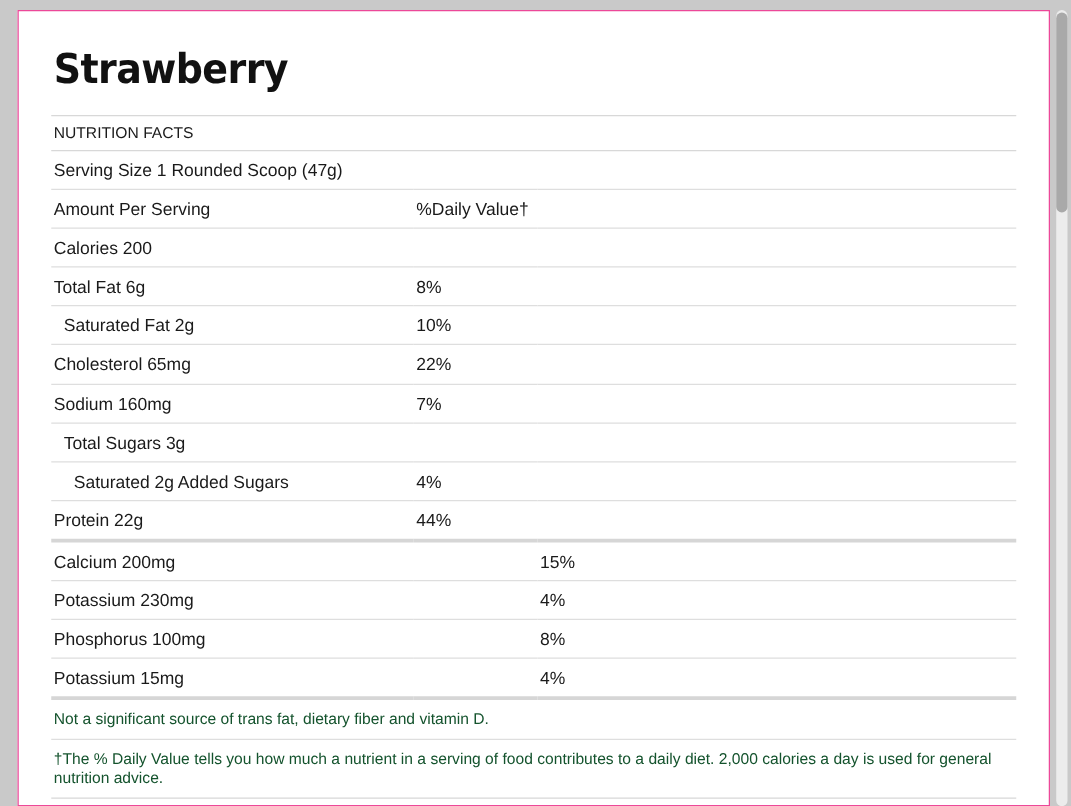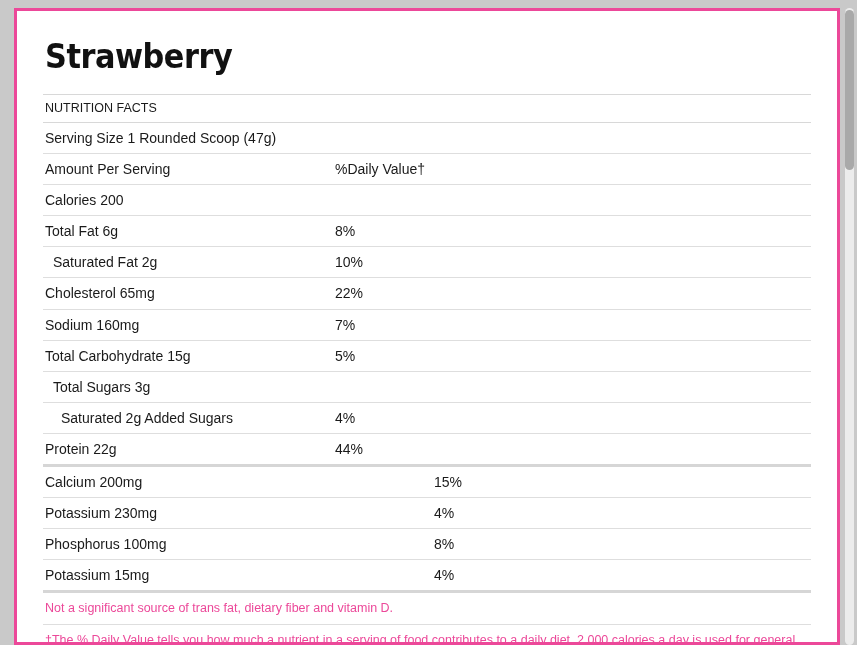--- a/index.html
+++ b/index.html
@@ -15,21 +15,21 @@
     background: #c9c9c9;
     overflow: hidden;
   }
   .page {
     position: absolute;
     left: 14px;
     top: 8px;
     width: 826px;
     height: 637px;
     background: #ffffff;
-    border: 3px solid #ec4899;
+    border: 1px solid #ec4899;
     box-sizing: border-box;
     overflow: hidden;
   }
   .inner {
     padding: 20px 26px 0 26px;
   }
   .title {
     font-family: "DejaVu Sans", sans-serif;
     font-weight: bold;
     font-size: 33px;
@@ -68,21 +68,21 @@
   td.spacer {
     width: 95px;
   }
   .indent1 { padding-left: 10px !important; }
   .indent2 { padding-left: 18px !important; }
   tr.thick-bottom td {
     border-bottom: 3px solid #d6d6d6;
   }
   .note {
     font-size: 12.5px;
-    color: #ec4899;
+    color: #14532d;
     padding: 8px 2px 8px 2px;
     border-bottom: 1px solid #dedede;
     line-height: 1.2;
   }
   .note.last {
     border-bottom: 1px solid #d8d8d8;
   }
   .scrollbar {
     position: absolute;
     right: 3px;
@@ -137,24 +137,20 @@
           </tr>
           <tr>
             <td class="val">Cholesterol 65mg</td>
             <td colspan="2">22%</td>
           </tr>
           <tr>
             <td class="val">Sodium 160mg</td>
             <td colspan="2">7%</td>
           </tr>
           <tr>
-            <td class="val">Total Carbohydrate 15g</td>
-            <td colspan="2">5%</td>
-          </tr>
-          <tr>
             <td class="val indent1">Total Sugars 3g</td>
             <td colspan="2"></td>
           </tr>
           <tr>
             <td class="val indent2">Saturated 2g Added Sugars</td>
             <td colspan="2">4%</td>
           </tr>
           <tr class="thick-bottom">
             <td class="val">Protein 22g</td>
             <td colspan="2">44%</td>

